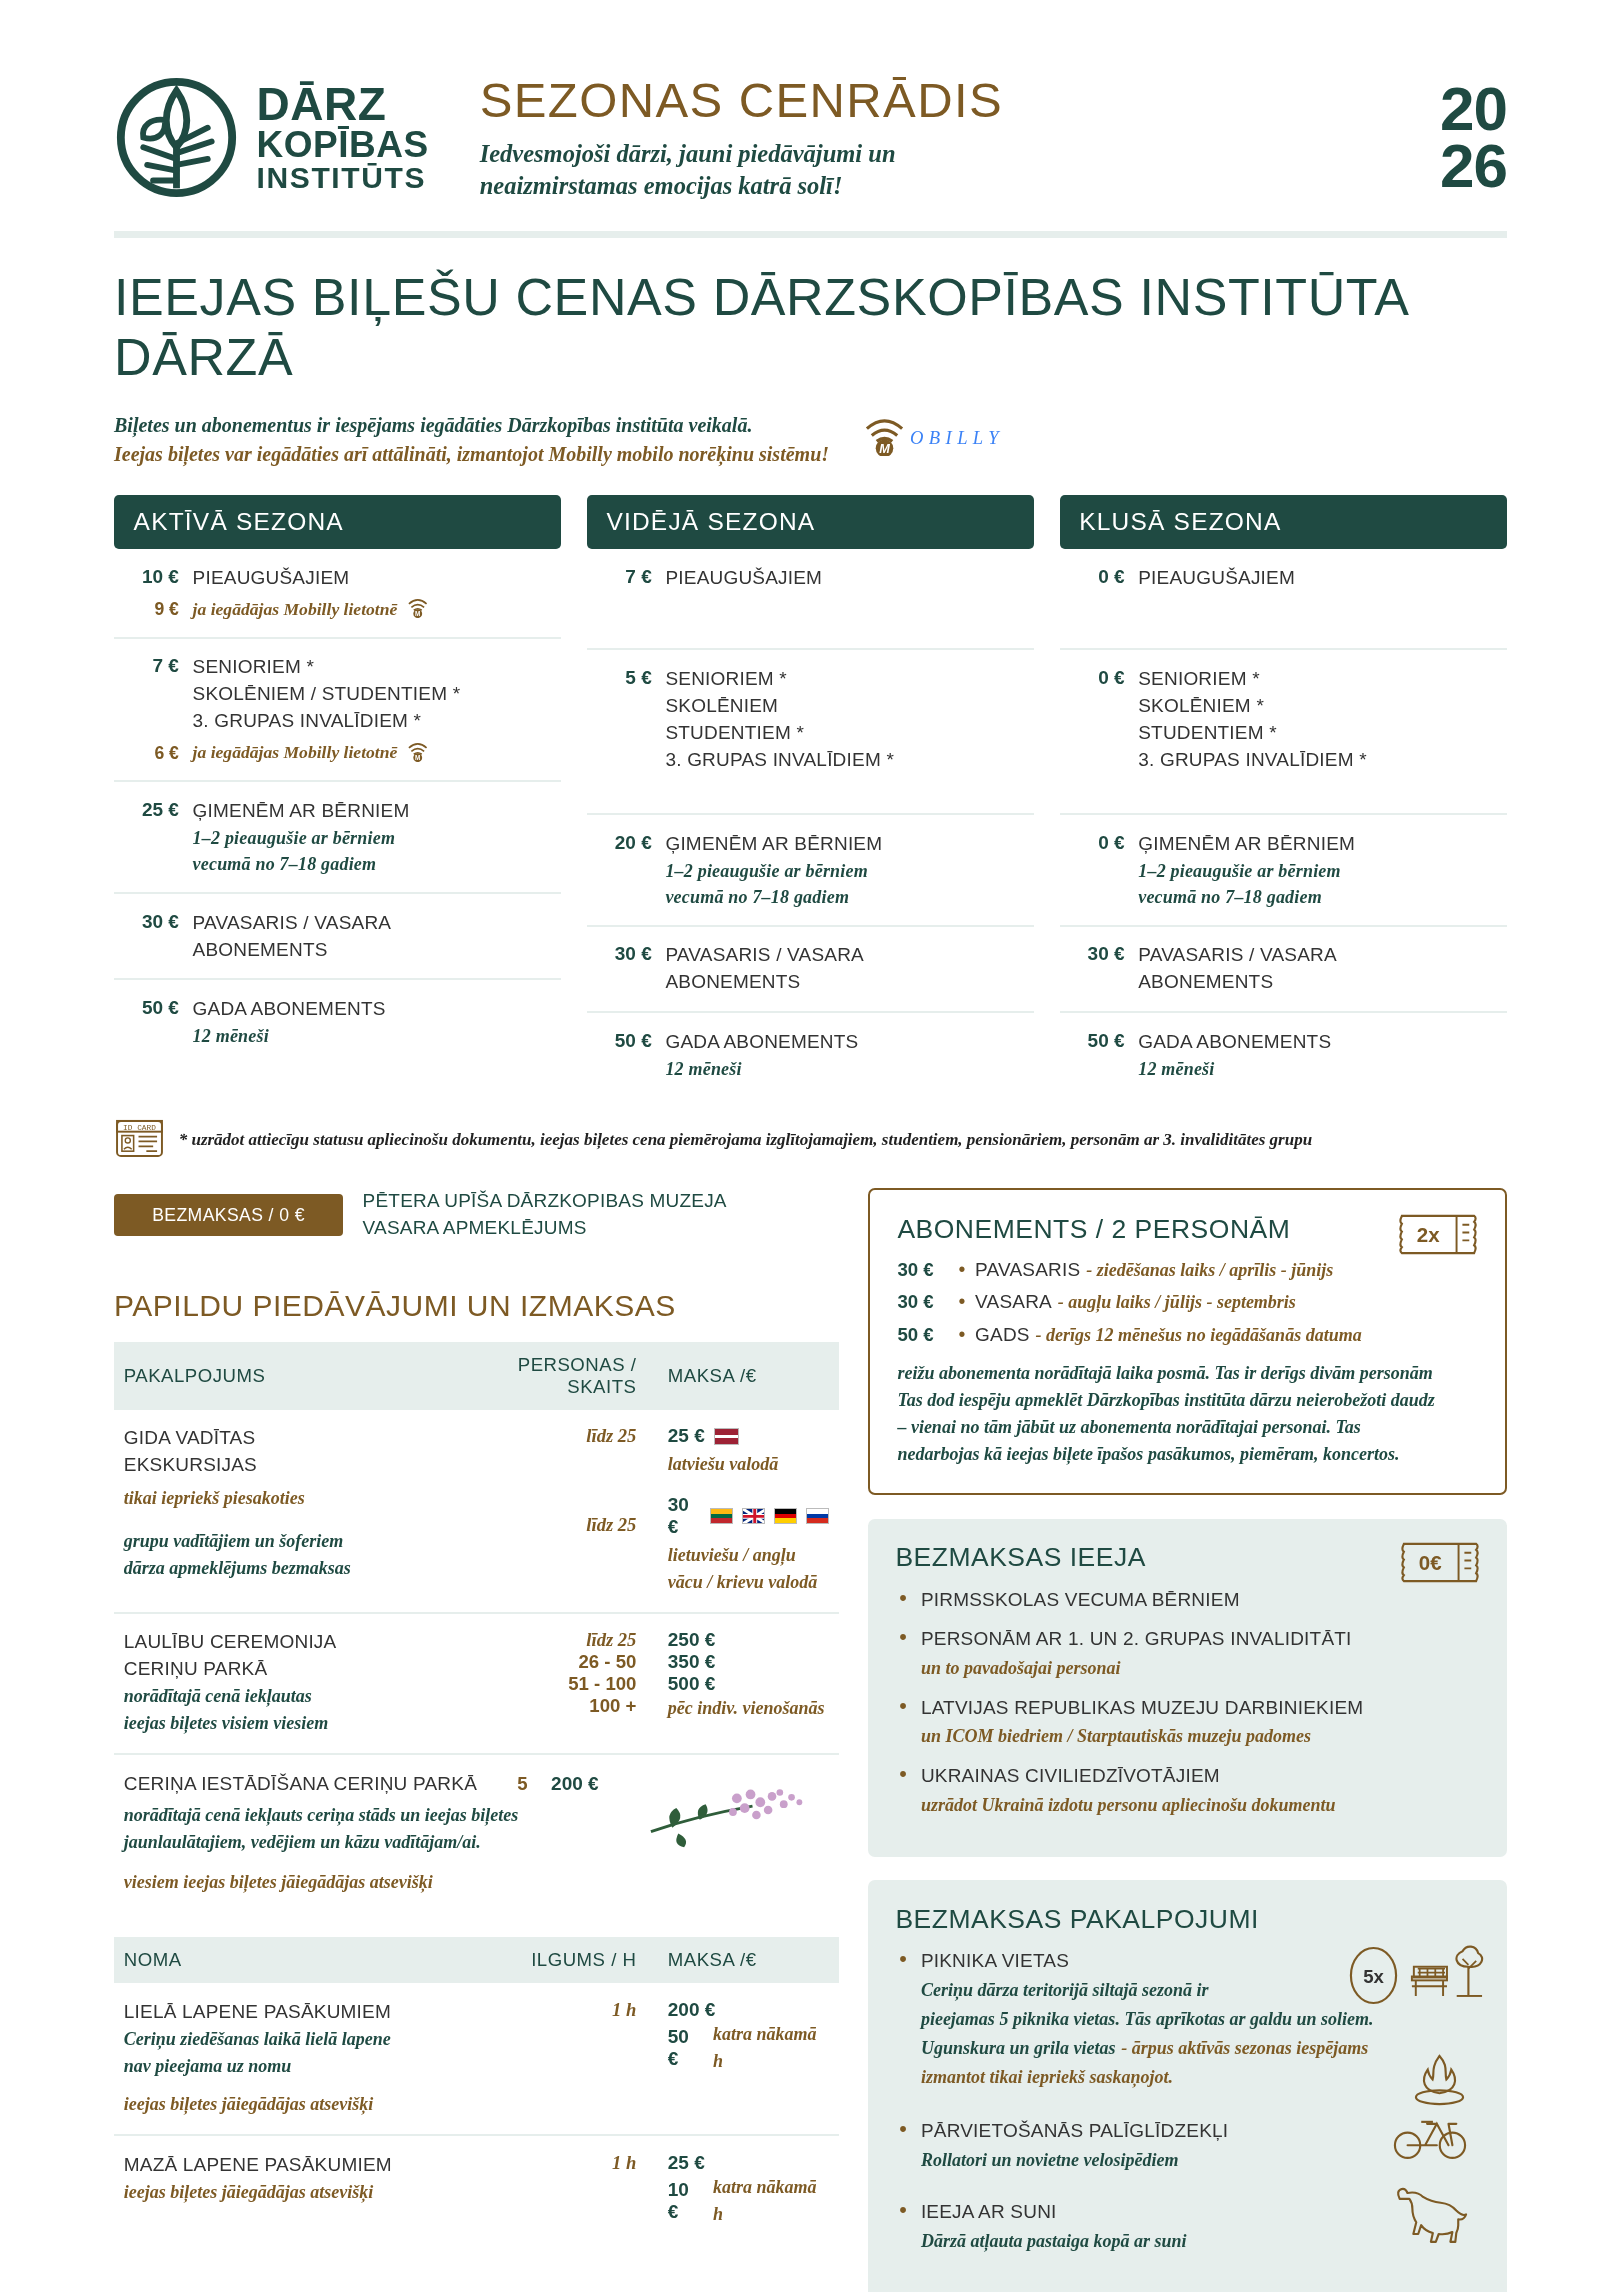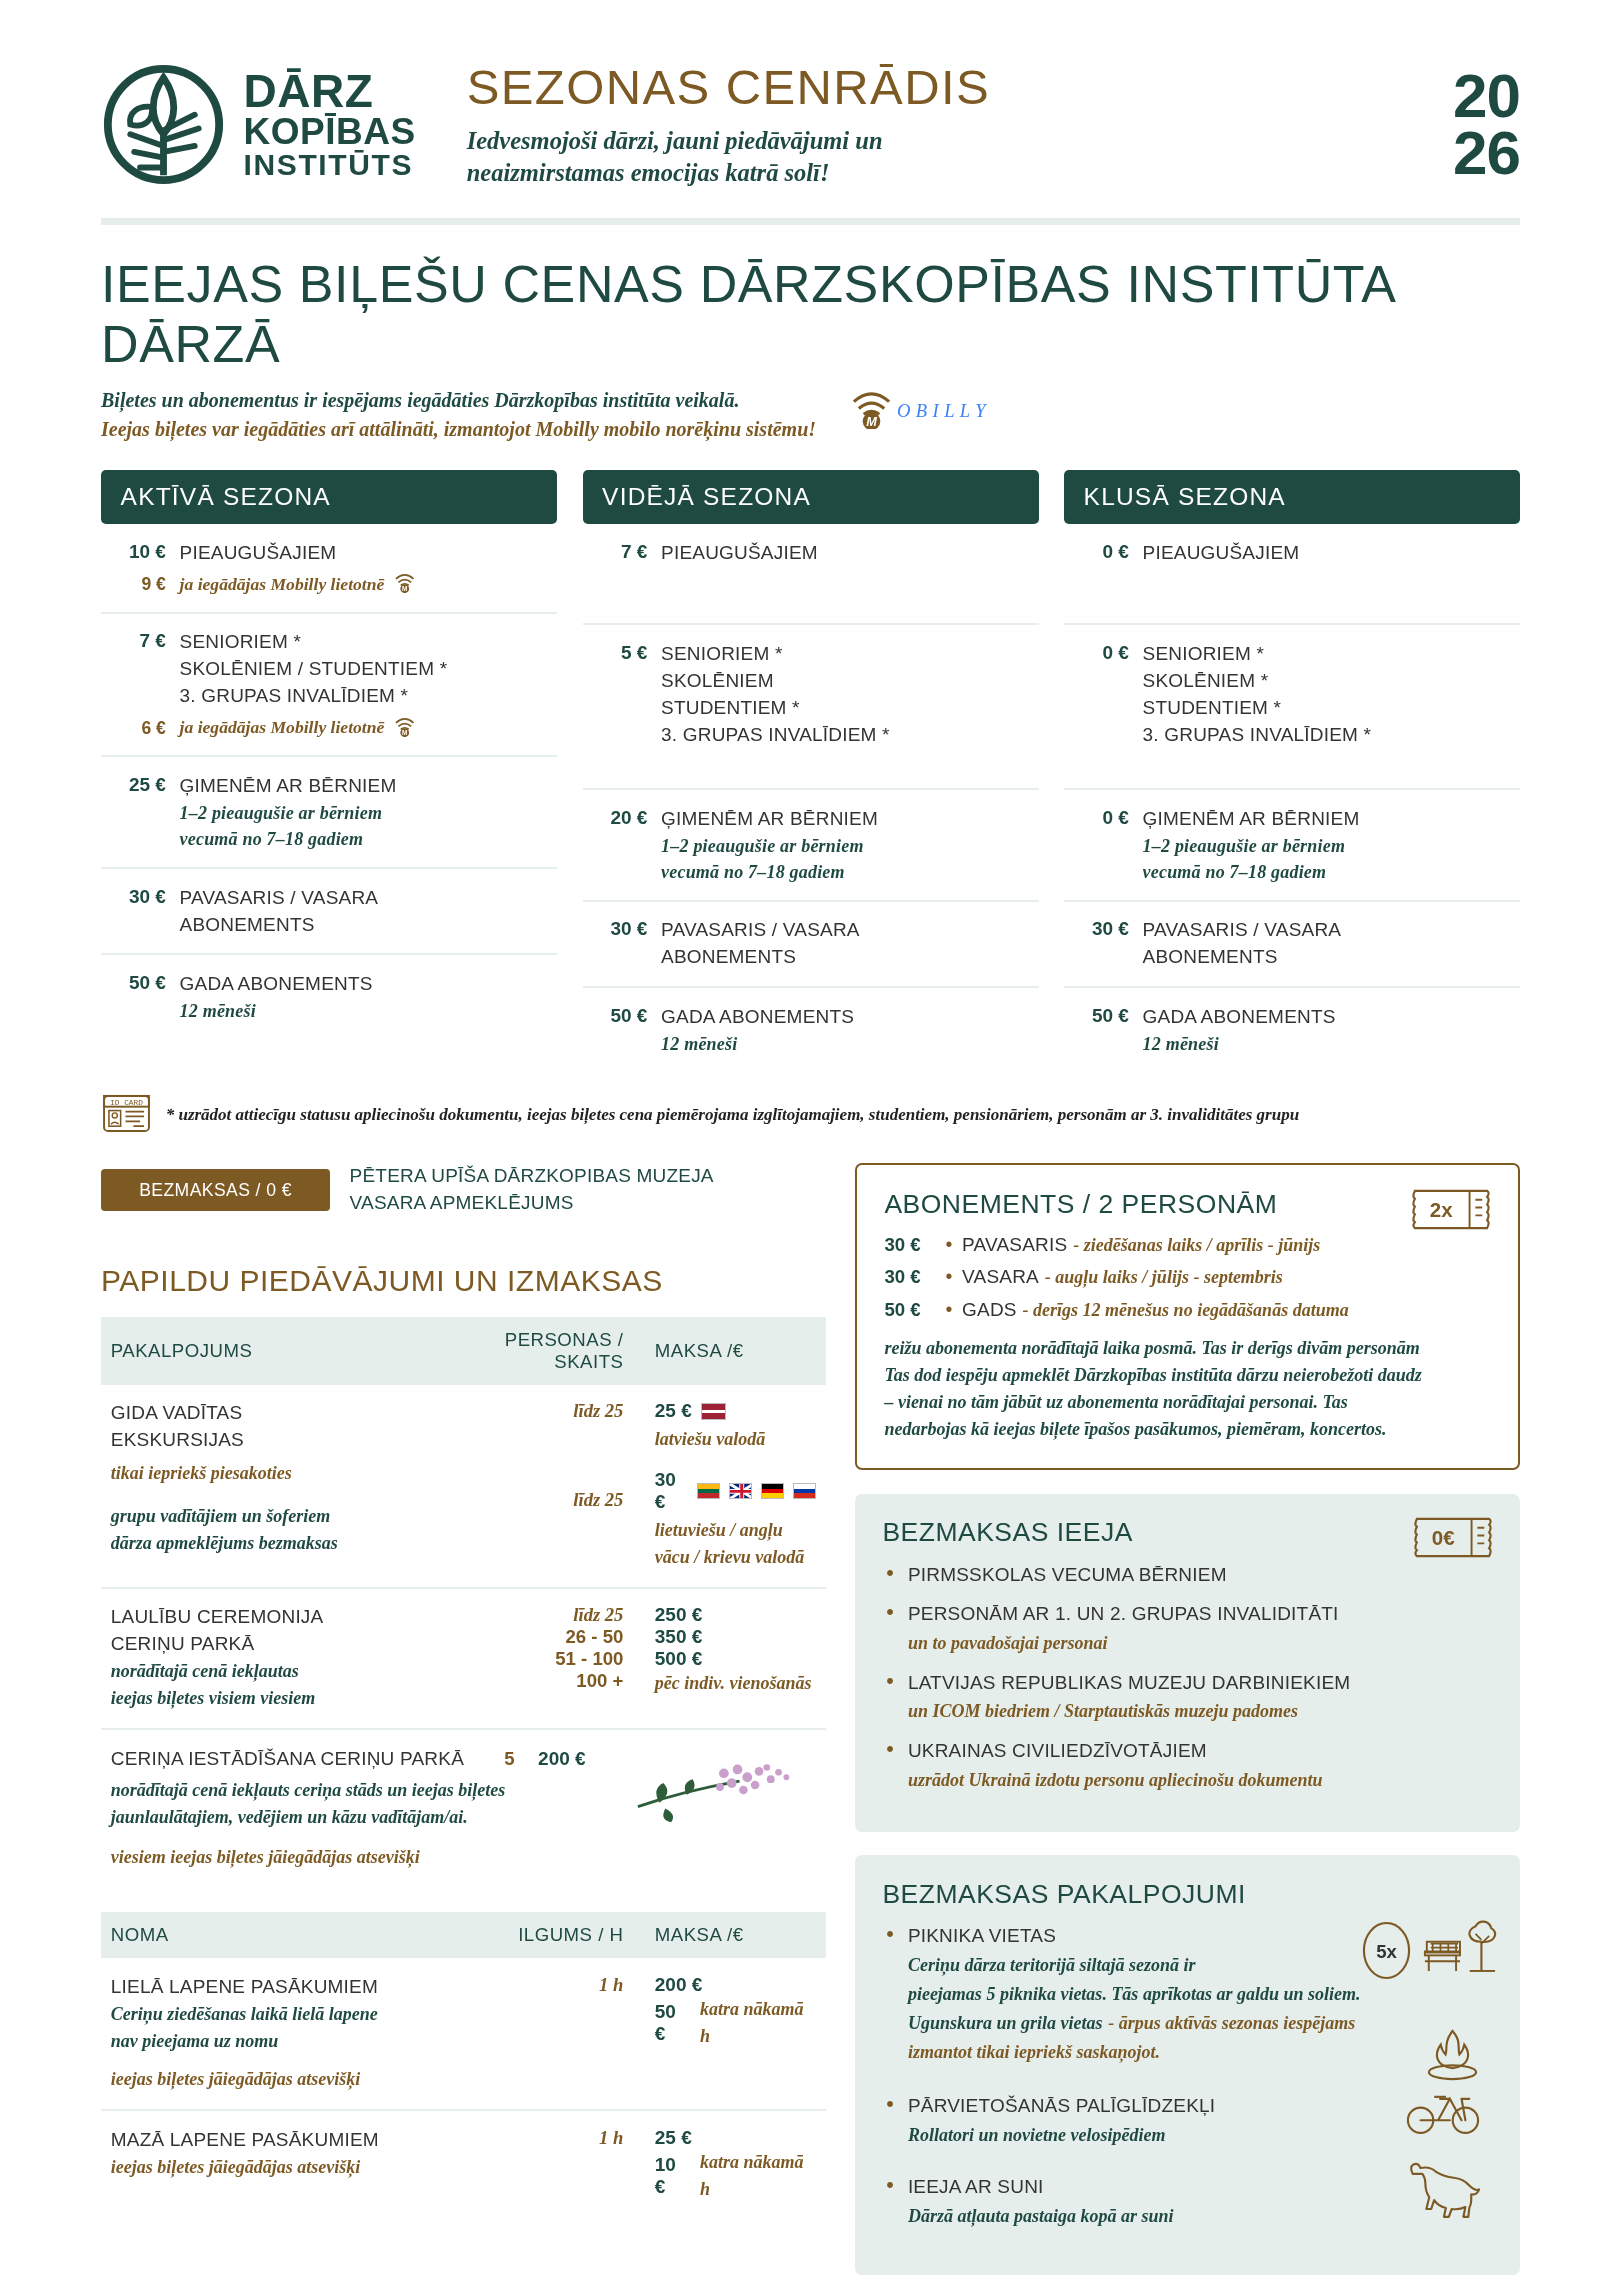--- a/index.html
+++ b/index.html
@@ -4,21 +4,21 @@
 <style>
   * { box-sizing: border-box; margin: 0; padding: 0; }
   body {
     width: 1621px; height: 2293px;
     background: #ffffff;
     font-family: "Liberation Sans", sans-serif;
     color: #1f4a42;
     position: relative;
     overflow: hidden;
   }
-  .page { position: relative; width: 1621px; height: 2227px; padding: 3px; }
+  .page { position: relative; width: 1621px; height: 2227px; padding: 16px; }
 
   
   .header { display: flex; align-items: center; padding: 41px 98px 0 98px; height: 201px; }
   .logo-mark { width: 125px; height: 125px; flex: 0 0 125px; margin-right: 17.6px; }
   .logo-text { display: flex; flex-direction: column; justify-content: center; line-height: 0.97; }
   .logo-text .l1 { font-size: 46px; font-weight: 700; letter-spacing: 0.5px; color: #1f4a42; }
   .logo-text .l2 { font-size: 37px; font-weight: 700; letter-spacing: 0.5px; color: #1f4a42; }
   .logo-text .l3 { font-size: 30px; font-weight: 700; letter-spacing: 1.6px; color: #1f4a42; }
   .header-mid { margin-left: 51px; flex: 1; }
   .main-title { font-size: 49px; font-weight: 400; letter-spacing: 1.4px; color: #7d5a24; }
@@ -28,21 +28,21 @@
           letter-spacing: -1px; }
 
   .rule { height: 7.8px; background: #e6eeec; margin: 13.7px 98px 0 98px; }
 
   
   .section-title { font-size: 52px; font-weight: 400; letter-spacing: 0.6px;
                    color: #1f4a42; padding: 29px 98px 0 98px; }
   .intro { padding: 11.8px 98px 0 98px; font-family: "Liberation Serif", serif;
            font-style: italic; font-weight: 700; font-size: 20px; line-height: 1.42; }
   .intro .ln2 { color: #7d5a24; }
-  .intro-wrap { display: flex; align-items: flex-start; }
+  .intro-wrap { display: flex; align-items: center; margin-top: 12px; }
   .mobilly { display: flex; align-items: center; margin-left: 33px; margin-bottom: 2px; }
   .mobilly-word { font-size: 18.6px; letter-spacing: 5.4px; color: #3b82f6; font-weight: 500; margin-left: 2.9px;}
 
   
   .seasons { display: flex; gap: 25.5px; padding: 27.4px 98px 0 98px; }
   .season { flex: 1; }
   .season-head { background: #1f4a42; color: #fff; font-size: 24.5px; letter-spacing: 1.2px;
                  padding: 12.7px 19.6px; border-radius: 4.9px; }
   .season.mid .season-head, .season.quiet .season-head { background: #1f4a42; }
   .price-row { display: flex; padding: 15.7px 3.9px 14.7px 3.9px; border-bottom: 2px solid #e6eeec; }

